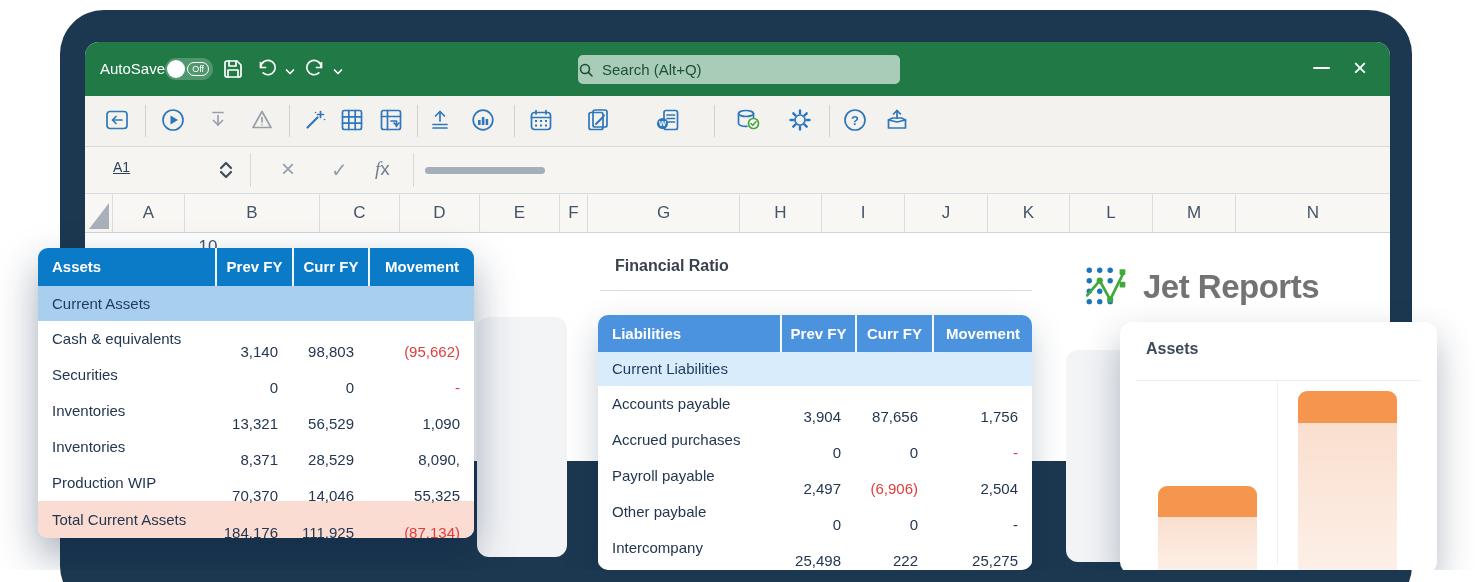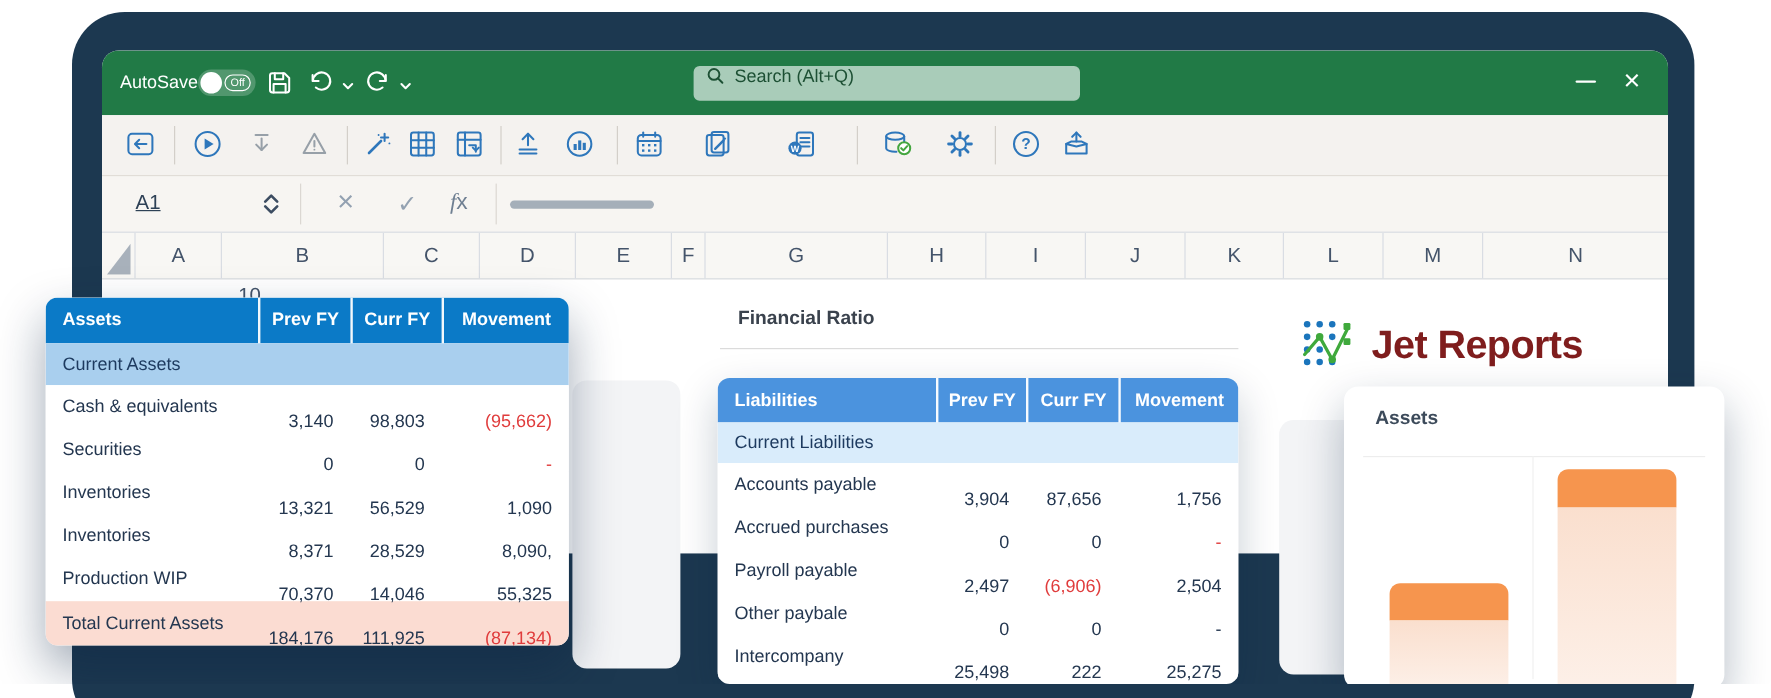--- a/index.html
+++ b/index.html
@@ -11,34 +11,34 @@
           border-radius:14px 14px 10px 10px;overflow:hidden;}
   
   .titlebar{position:relative;height:54px;background:#217a46;}
   .tb-label{position:absolute;left:15px;top:18px;font-size:15px;color:#fff;}
   .toggle{position:absolute;left:80px;top:16px;width:48px;height:22px;border-radius:11px;background:rgba(255,255,255,.22);}
   .toggle .knob{position:absolute;left:2px;top:2px;width:18px;height:18px;border-radius:50%;background:#fff;}
   .toggle .state{position:absolute;right:4px;top:4px;font-size:9px;line-height:12px;color:#fff;border:1px solid #fff;border-radius:8px;padding:0 4px;}
   .tb-ico{position:absolute;top:15px;width:24px;height:24px;}
   .tb-chev{position:absolute;top:24px;width:12px;height:12px;}
   .searchbox{position:absolute;left:493px;top:13px;width:322px;height:29px;border-radius:5px;background:#a9ccb9;
-             display:flex;gap:8px;padding-left:10px;box-sizing:border-box;}
+             display:flex;align-items:center;gap:8px;box-sizing:border-box;}
   .searchbox span{font-size:15px;color:#1d5034;}
   .win-min{position:absolute;left:1228px;top:25px;width:17px;height:2px;background:#fff;border-radius:1px;}
   .win-close{position:absolute;left:1268px;top:12px;font-size:24px;color:#fff;line-height:28px;}
   
   .ribbon{position:relative;height:50px;background:#f4f2ef;border-bottom:1px solid #dcd8d2;}
   .rb-ico{position:absolute;top:11px;width:26px;height:26px;}
   .rb-sep{position:absolute;top:9px;width:1px;height:32px;background:#d3cfc9;}
   svg.blue{stroke:#2e77bb;fill:none;stroke-width:1.7;stroke-linecap:round;stroke-linejoin:round;}
   svg.gray{stroke:#97a0a8;fill:none;stroke-width:1.7;stroke-linecap:round;stroke-linejoin:round;}
   svg.white{stroke:#ffffff;fill:none;stroke-width:1.7;stroke-linecap:round;stroke-linejoin:round;}
   
   .formulabar{position:relative;height:46px;background:#f7f5f2;border-bottom:1px solid #d9dde3;}
-  .cellref{position:absolute;left:28px;top:12px;font-size:17px;color:#2e4156;text-decoration:underline;}
+  .cellref{position:absolute;left:28px;top:12px;font-size:14px;color:#2e4156;text-decoration:underline;}
   .fb-spin{position:absolute;left:133px;top:13px;}
   .fb-sep{position:absolute;top:6px;width:1px;height:34px;background:#dbd7d2;}
   .fb-x{position:absolute;left:196px;top:8px;font-size:24px;color:#93a1b1;}
   .fb-check{position:absolute;left:246px;top:11px;font-size:20px;color:#93a1b1;}
   .fb-fx{position:absolute;left:290px;top:11px;font-size:19px;color:#6f7f92;}
   .fb-fx i{font-family:"Liberation Serif","DejaVu Serif",serif;}
   .fb-line{position:absolute;left:340px;top:20px;width:120px;height:7px;border-radius:4px;background:#8a97a6;opacity:.75;}
   
   .colheads{display:flex;height:38px;background:#f8f7f4;border-bottom:1px solid #cfd4da;}
   .ch{box-sizing:border-box;border-right:1px solid #d9dde3;font-size:17px;color:#44546a;
@@ -70,21 +70,21 @@
   .ft-head .c{text-align:center;padding:0;}
   .ft-head .c.label{text-align:left;padding-left:14px;}
   .neg{color:#e03c3c;}
   .a0{width:177px;} .a1{width:77px;} .a2{width:76px;} .a3{width:106px;}
   .l0{width:182px;} .l1{width:75px;} .l2{width:77px;} .l3{width:100px;}
   
   .fr-heading{position:absolute;left:615px;top:257px;font-size:16px;font-weight:600;color:#3a424d;}
   .fr-rule{position:absolute;left:600px;top:290px;width:432px;height:1px;background:#dbdbdb;}
   
   .logo{position:absolute;left:1083px;top:264px;display:flex;align-items:center;gap:14px;}
-  .logo-text{font-size:33px;font-weight:bold;color:#7f1d1d;letter-spacing:-0.5px;}
+  .logo-text{font-size:33px;font-weight:bold;color:#737373;letter-spacing:-0.5px;}
   
   .chart-card{position:absolute;left:1120px;top:322px;width:317px;height:252px;background:#fff;border-radius:12px;
               box-shadow:0 16px 36px rgba(10,35,65,.30);}
   .chart-title{position:absolute;left:26px;top:18px;font-size:16px;font-weight:bold;color:#3c4a5a;}
   .chart-grid-h{position:absolute;left:16px;top:58px;width:285px;height:1px;background:#ededed;}
   .chart-grid-v{position:absolute;left:157px;top:58px;width:1px;bottom:8px;background:#f1f1f1;}
   .bar{position:absolute;bottom:0;width:99px;display:flex;flex-direction:column;justify-content:flex-end;}
   .bar .cap{background:#f6954e;border-radius:9px 9px 0 0;}
   .bar .body{background:linear-gradient(#fadfce,#fdf0e8);}
   .bar1{left:38px;} .bar2{left:178px;}

